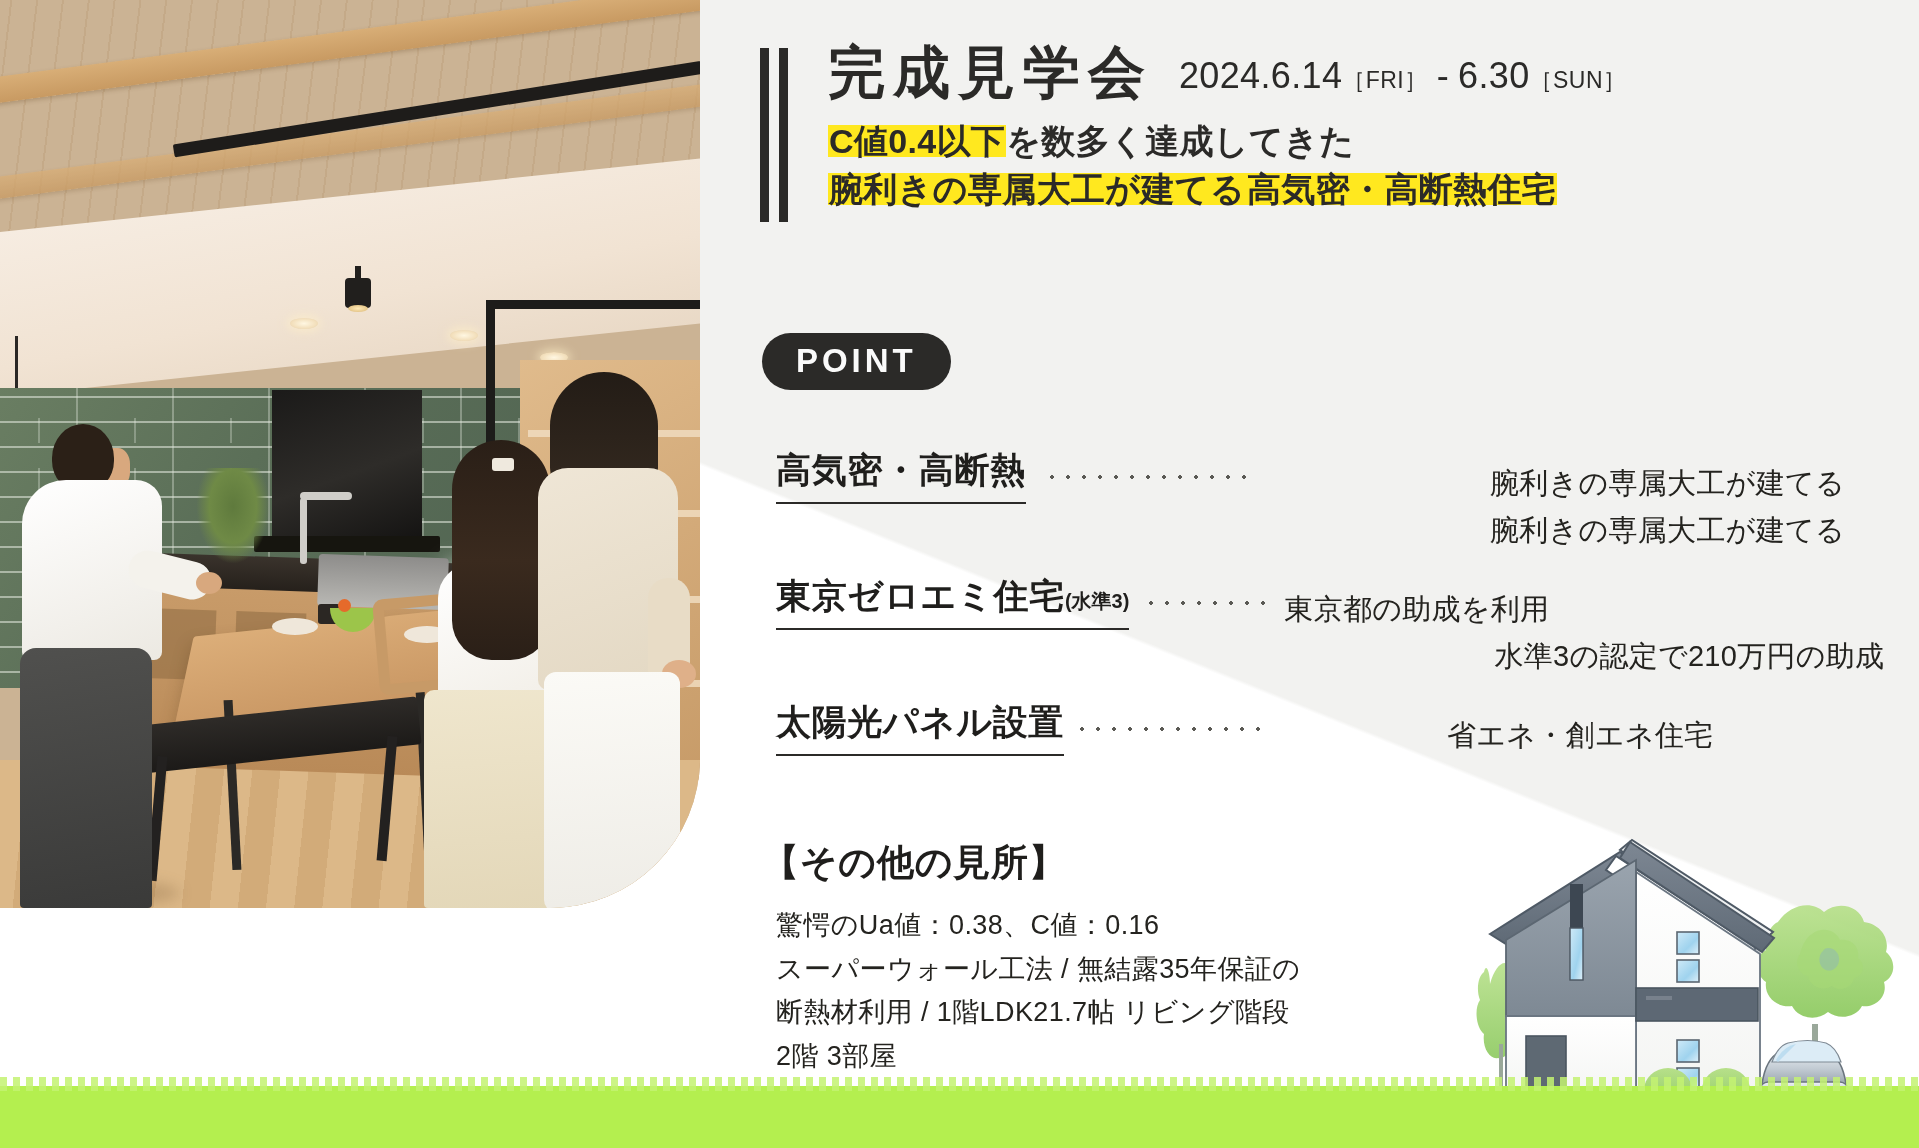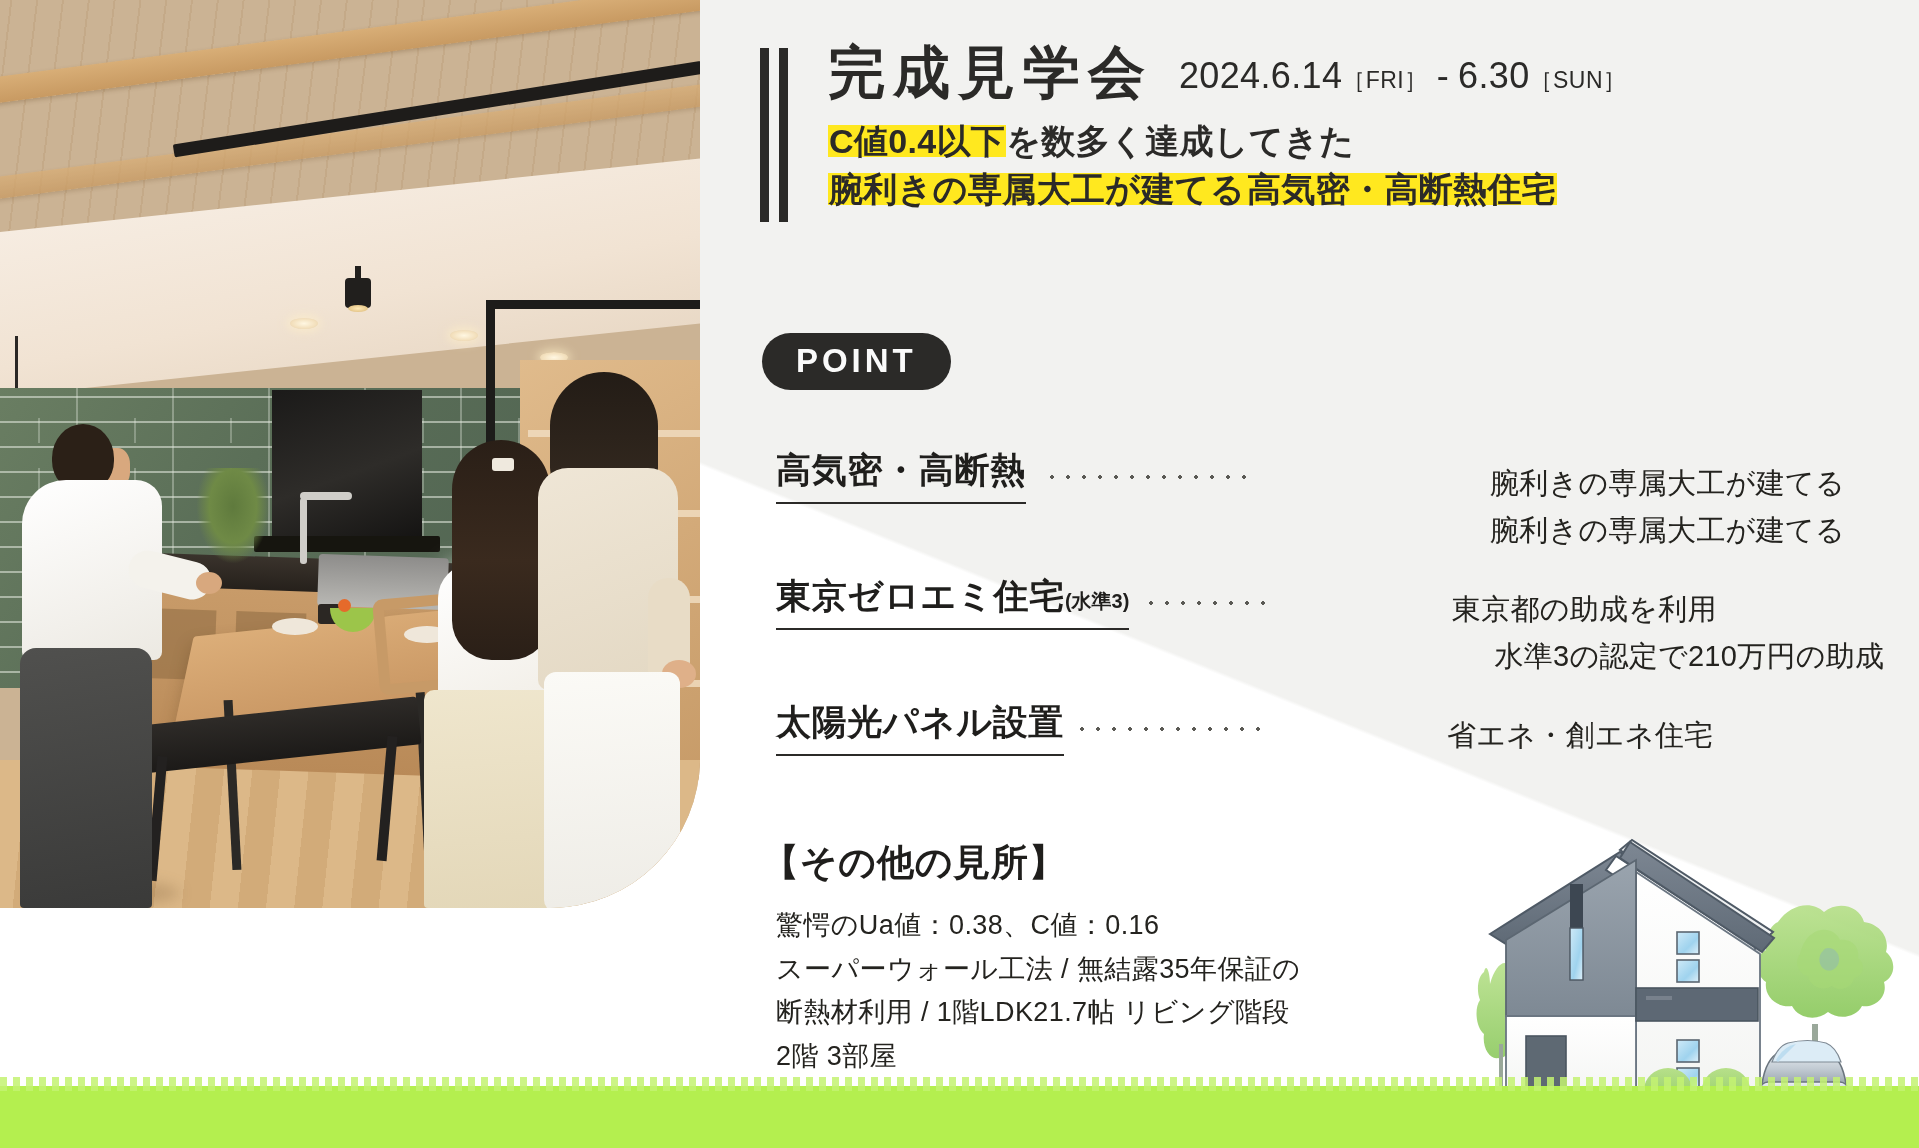--- a/index.html
+++ b/index.html
@@ -317,21 +317,21 @@
     padding-top:8px;
   }
   .pdesc .l{display:block;}
   .pdesc.left .l{text-align:center;}
 
   
   .r1 .dots{width:205px;margin-left:18px;margin-right:16px;}
   .r1 .pdesc{max-width:580px;text-align:right;}
   .r2 .dots{width:125px;margin-left:14px;margin-right:16px;}
   .r2 .pdesc{max-width:600px;}
-  .r2 .pdesc .l1{text-align:center;}
+  .r2 .pdesc .l1{text-align:left;}
   .r2 .pdesc .l2{text-align:right;}
   .r3 .dots{width:190px;margin-left:10px;margin-right:16px;}
   .r3 .pdesc{max-width:600px;text-align:left;}
 
   
   .notes{position:absolute;left:62px;top:838px;width:640px;}
   .notes-h{
     font-size:37px;font-weight:bold;color:#1f1e1c;letter-spacing:.02em;margin-bottom:16px;
   }
   .notes-l{

